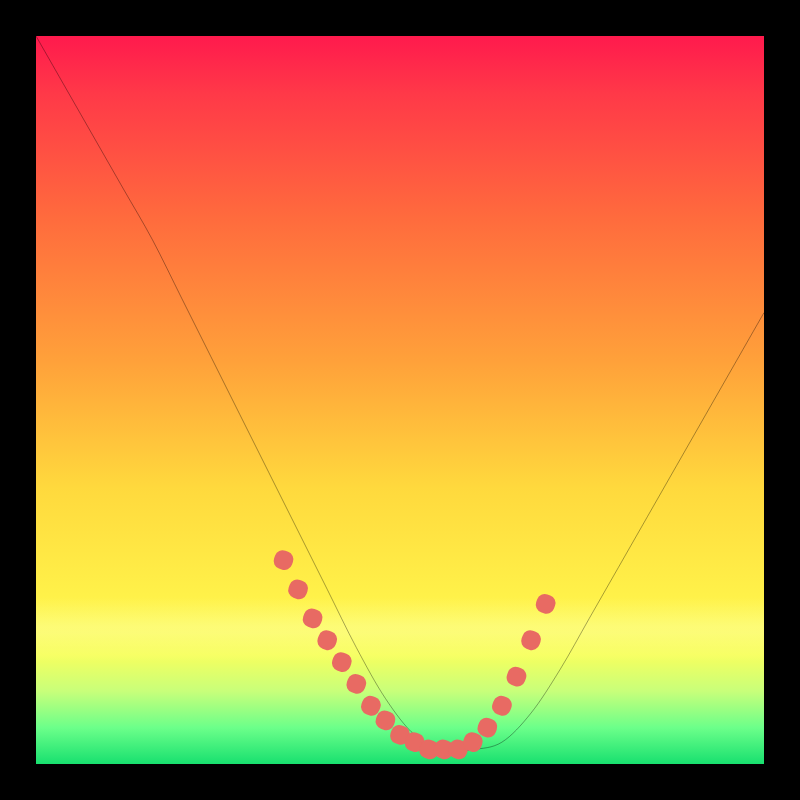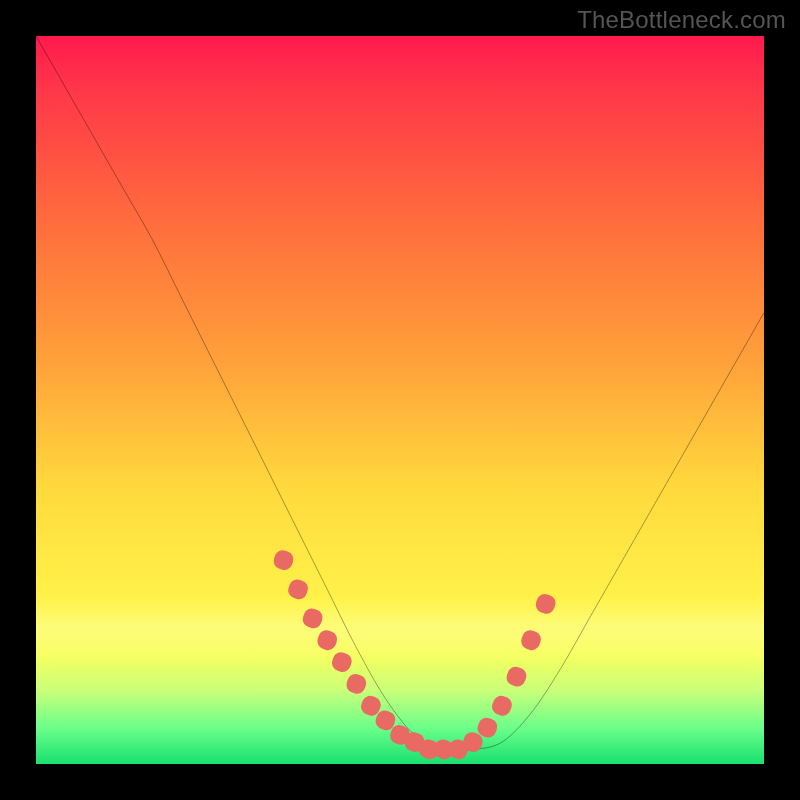--- a/index.html
+++ b/index.html
@@ -65,21 +65,20 @@
     font-weight: 500;
     color: #555;
     letter-spacing: 0.2px;
   }
 </style>
 </head>
 <body>
 
 <div class="frame">
 
-  <div class="watermark">TheBottleneck.com</div>
 
   <div class="plot-area">
     <div class="gradient-bg"></div>
     <div class="yellow-band"></div>
 
     <svg class="svg-layer" viewBox="0 0 100 100" preserveAspectRatio="none">
       <path id="curve-path" fill="none" stroke="#000000" stroke-width="0.35" vector-effect="non-scaling-stroke" d="M 0,0 C 0.6666666666666666,1.1666666666666667 2.666666666666667,4.666666666666666 4,7 C 5.333333333333333,9.333333333333334 6.666666666666667,11.666666666666666 8,14 C 9.333333333333334,16.333333333333332 10.666666666666666,18.666666666666668 12,21 C 13.333333333333334,23.333333333333332 14.666666666666666,25.5 16,28 C 17.333333333333332,30.5 18.666666666666668,33.333333333333336 20,36 C 21.333333333333332,38.666666666666664 22.666666666666664,41.33333333333333 24,43.99999999999999 C 25.333333333333336,46.66666666666666 26.66666666666667,49.33333333333333 28.000000000000004,52 C 29.333333333333336,54.66666666666667 30.666666666666668,57.333333333333336 32,60 C 33.333333333333336,62.666666666666664 34.666666666666664,65.33333333333333 36,68 C 37.333333333333336,70.66666666666667 38.666666666666664,73.33333333333333 40,76 C 41.333333333333336,78.66666666666667 42.666666666666664,81.5 44,84 C 45.333333333333336,86.5 46.666666666666664,89 48,91 C 49.333333333333336,93 50.666666666666664,94.83333333333333 52,96 C 53.333333333333336,97.16666666666667 54.66666666666667,97.66666666666667 56.00000000000001,98 C 57.33333333333334,98.33333333333333 58.66666666666667,98.16666666666667 60,98 C 61.33333333333333,97.83333333333333 62.666666666666664,97.83333333333333 64,97 C 65.33333333333333,96.16666666666667 66.66666666666667,94.66666666666667 68,93 C 69.33333333333333,91.33333333333333 70.66666666666667,89.16666666666667 72,87 C 73.33333333333333,84.83333333333333 74.66666666666667,82.33333333333333 76,80 C 77.33333333333333,77.66666666666667 78.66666666666667,75.33333333333333 80,73 C 81.33333333333333,70.66666666666667 82.66666666666667,68.33333333333333 84,66 C 85.33333333333333,63.666666666666664 86.66666666666667,61.333333333333336 88,59 C 89.33333333333333,56.666666666666664 90.66666666666667,54.333333333333336 92,52 C 93.33333333333333,49.666666666666664 94.66666666666667,47.33333333333333 96,44.99999999999999 C 97.33333333333333,42.66666666666666 99.33333333333333,39.166666666666664 100,38"></path>
       <g id="markers-group">
           <rect x="32.70" y="70.70" width="2.6" height="2.6" rx="1.1" ry="1.1" fill="#e86a63" transform="rotate(20 34 72)"></rect>
           <rect x="34.70" y="74.70" width="2.6" height="2.6" rx="1.1" ry="1.1" fill="#e86a63" transform="rotate(20 36 76)"></rect>

